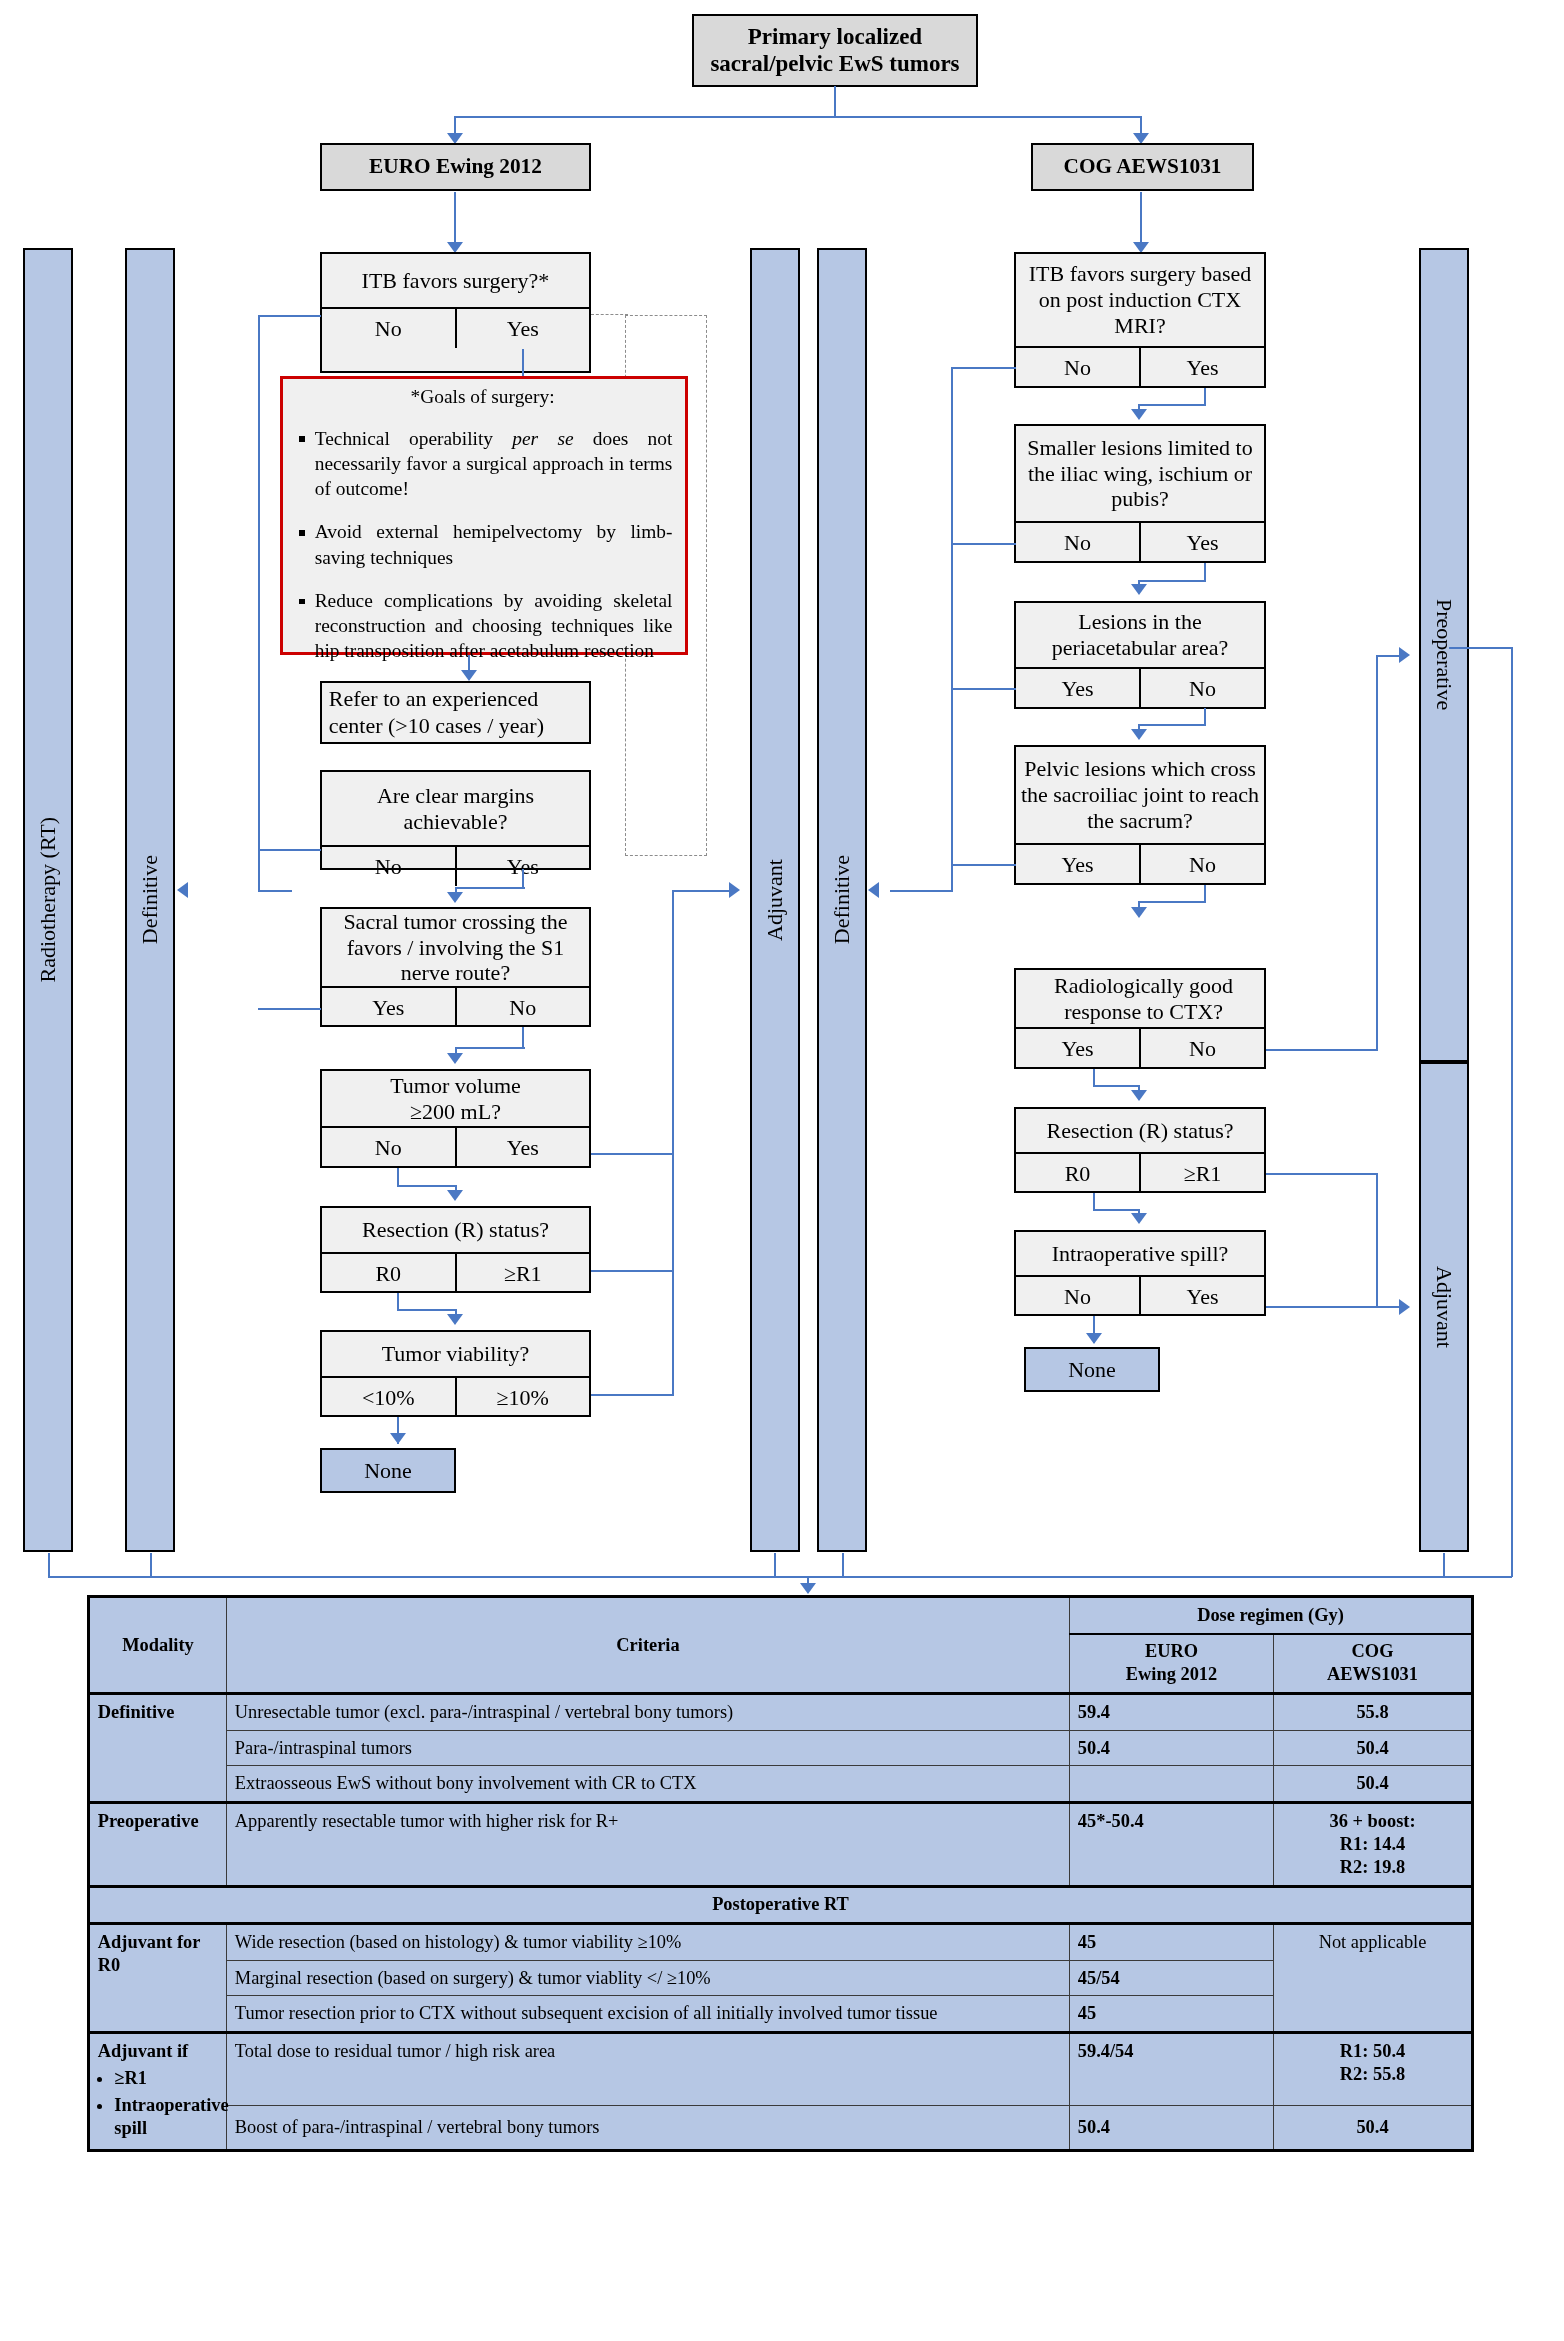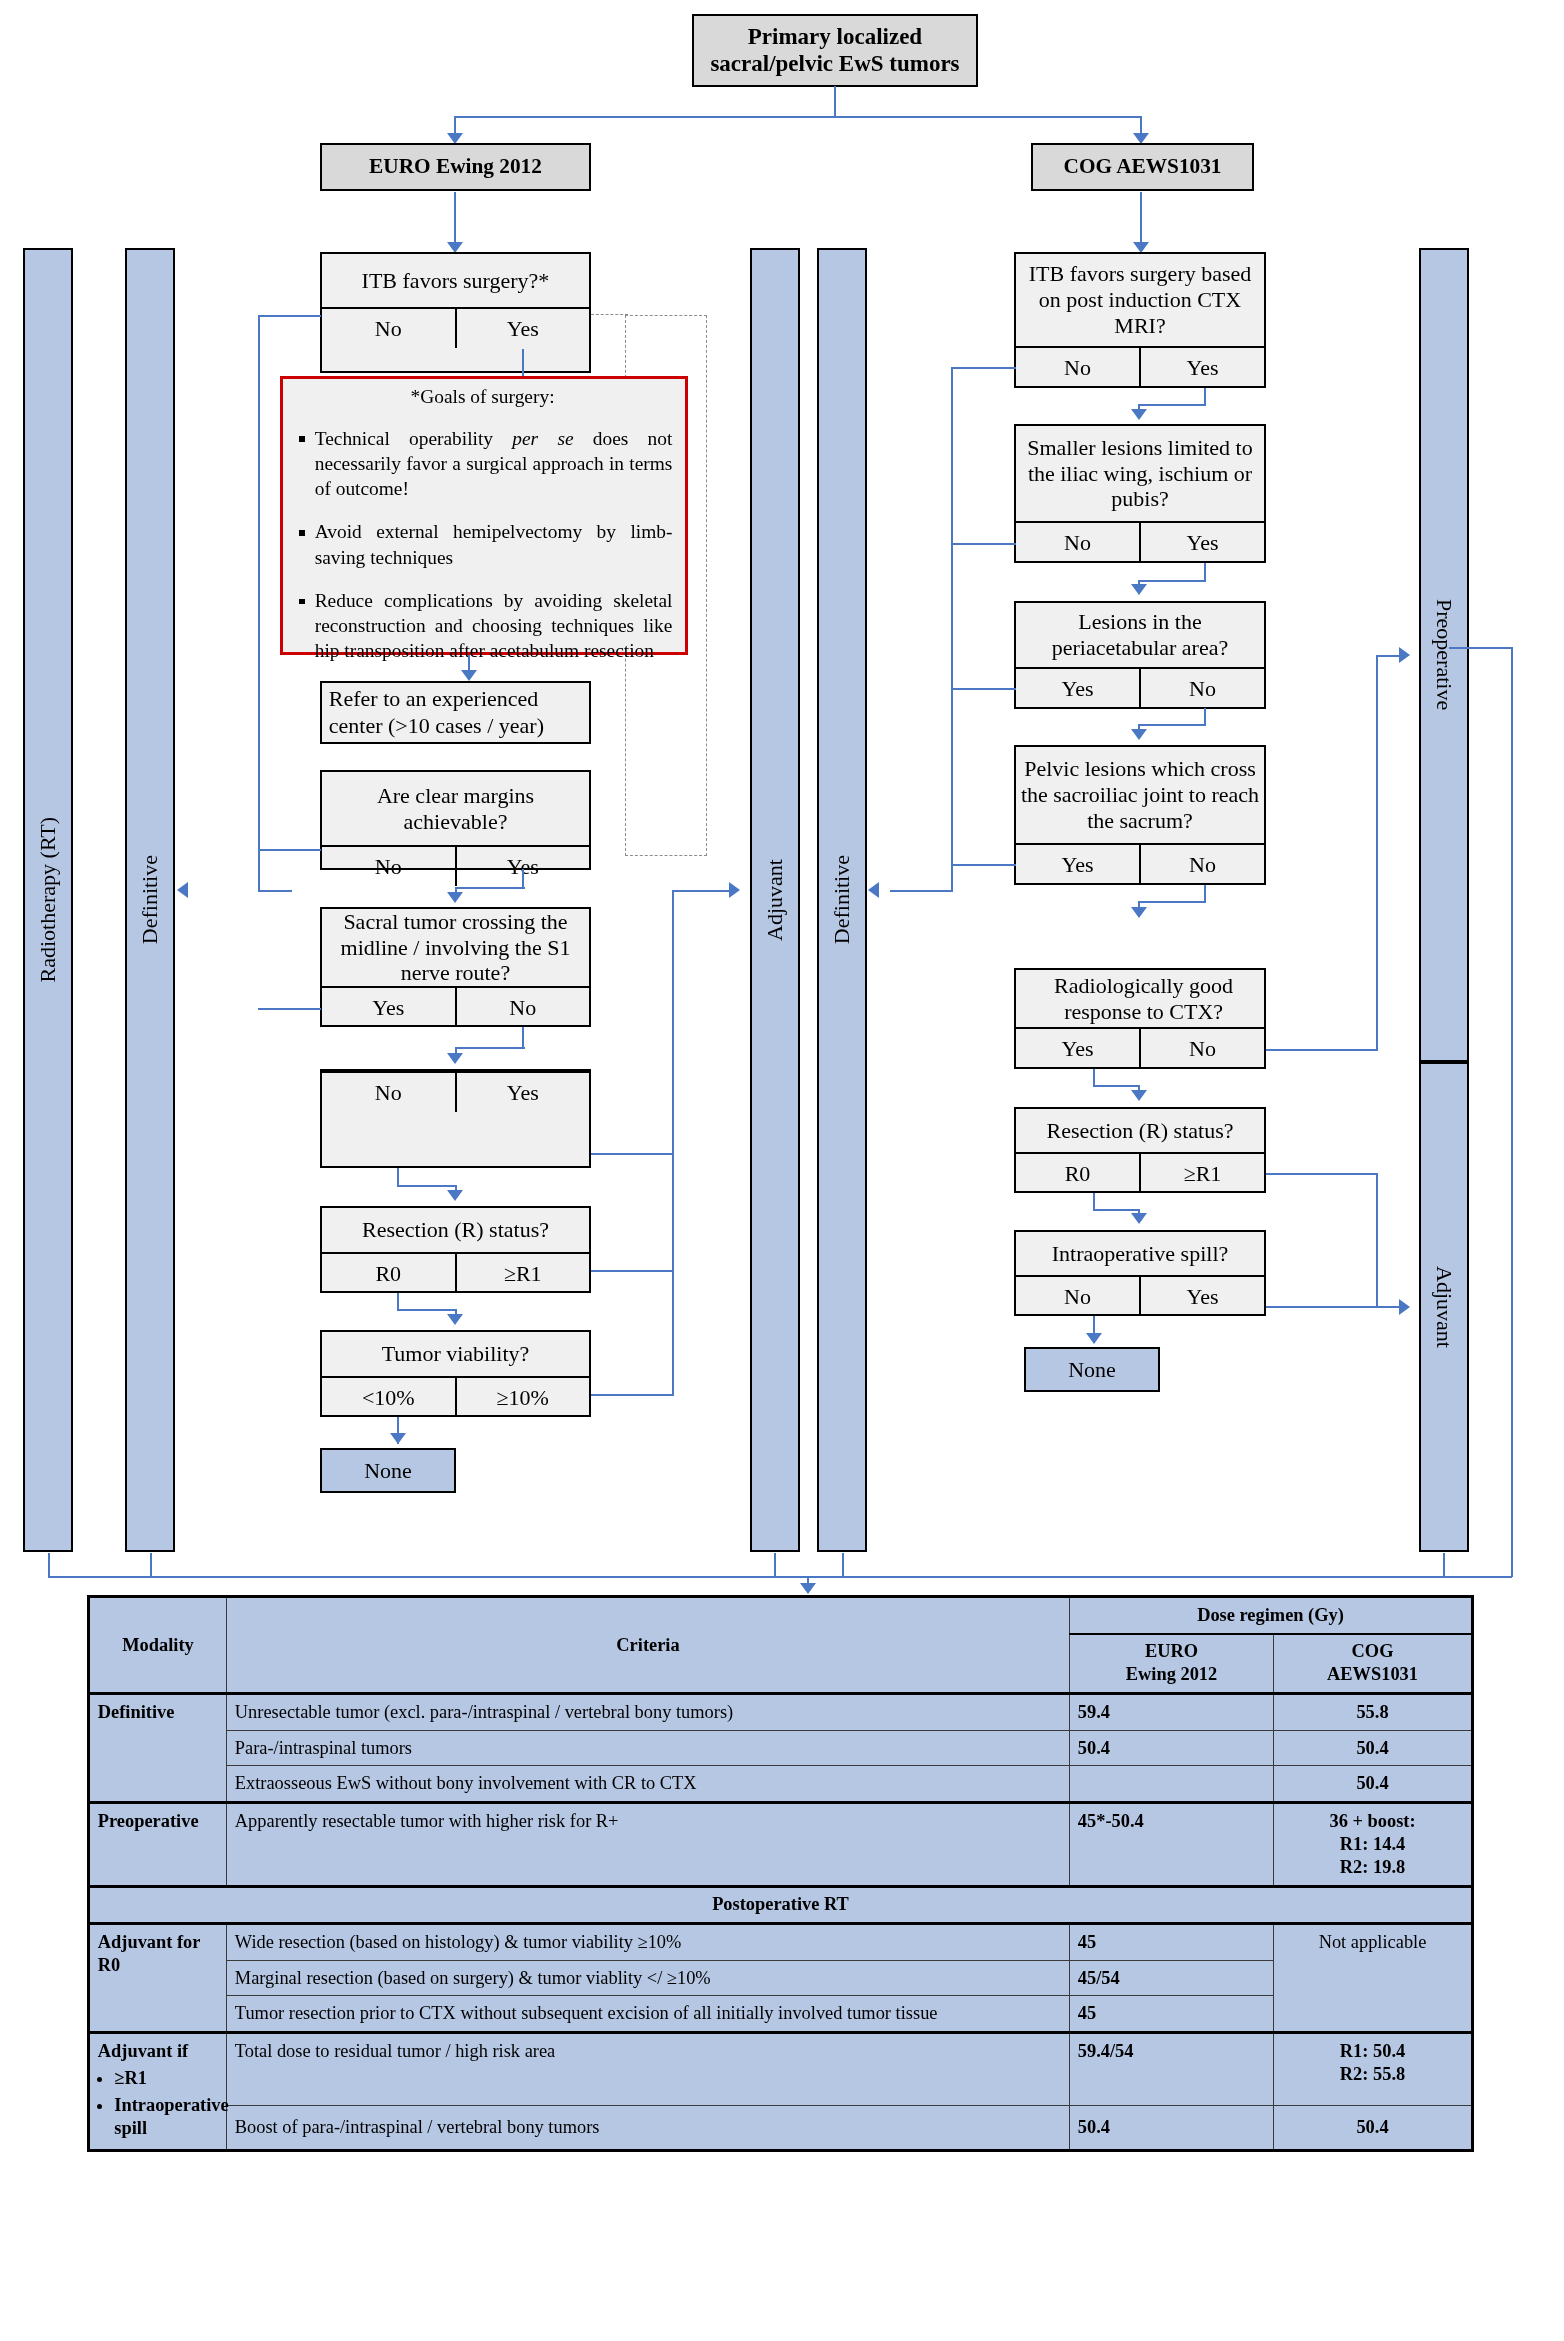--- a/index.html
+++ b/index.html
@@ -156,37 +156,39 @@
   </div>
 
   <div class="ln lnh" style="left:258px;top:849px;width:63px;height:1.9px;"></div>
 
   <div class="ln lnv" style="left:522px;top:869px;width:1.9px;height:19.4px;"></div>
   <div class="ln lnh" style="left:455px;top:887px;width:70px;height:1.9px;"></div>
   <div class="ln lnv" style="left:455px;top:887px;width:1.9px;height:11.6px;"></div>
   <div class="ar ar-d" style="left:447px;top:892px;"></div>
 
   <div class="dbox" style="left:320px;top:907px;width:271px;height:120px;">
-    <div class="q" style="height:77px;font-size:22px;">Sacral tumor crossing the midline / involving the S1 nerve route?</div>
+    <div class="q" style="height:77px;font-size:22px;">Sacral tumor crossing the favors / involving the S1 nerve route?</div>
     <div class="opts" style="height:41px;">
       <div class="opt" style="font-size:22px;">Yes</div>
       <div class="opt" style="font-size:22px;">No</div>
     </div>
   </div>
 
   <div class="ln lnh" style="left:258px;top:1008px;width:63px;height:1.9px;"></div>
   <div class="ar ar-l" style="left:177px;top:882px;"></div>
   <div class="ln lnh" style="left:258px;top:890px;width:34px;height:1.9px;"></div>
 
   <div class="ln lnv" style="left:522px;top:1027px;width:1.9px;height:21.3px;"></div>
   <div class="ln lnh" style="left:455px;top:1047px;width:70px;height:1.9px;"></div>
   <div class="ln lnv" style="left:455px;top:1047px;width:1.9px;height:13.6px;"></div>
   <div class="ar ar-d" style="left:447px;top:1053px;"></div>
 
   <div class="dbox" style="left:320px;top:1069px;width:271px;height:99px;">
+    <div class="q" style="height:55px;font-size:22px;white-space:pre-line;">Tumor volume
+≥200 mL?</div>
     <div class="opts" style="height:41px;">
       <div class="opt" style="font-size:22px;">No</div>
       <div class="opt" style="font-size:22px;">Yes</div>
     </div>
   </div>
 
   <div class="ln lnh" style="left:591px;top:1153px;width:82px;height:1.9px;"></div>
   <div class="ln lnv" style="left:672px;top:1153px;width:1.9px;height:0px;"></div>
 
   <div class="ln lnv" style="left:397px;top:1168px;width:1.9px;height:19.4px;"></div>

